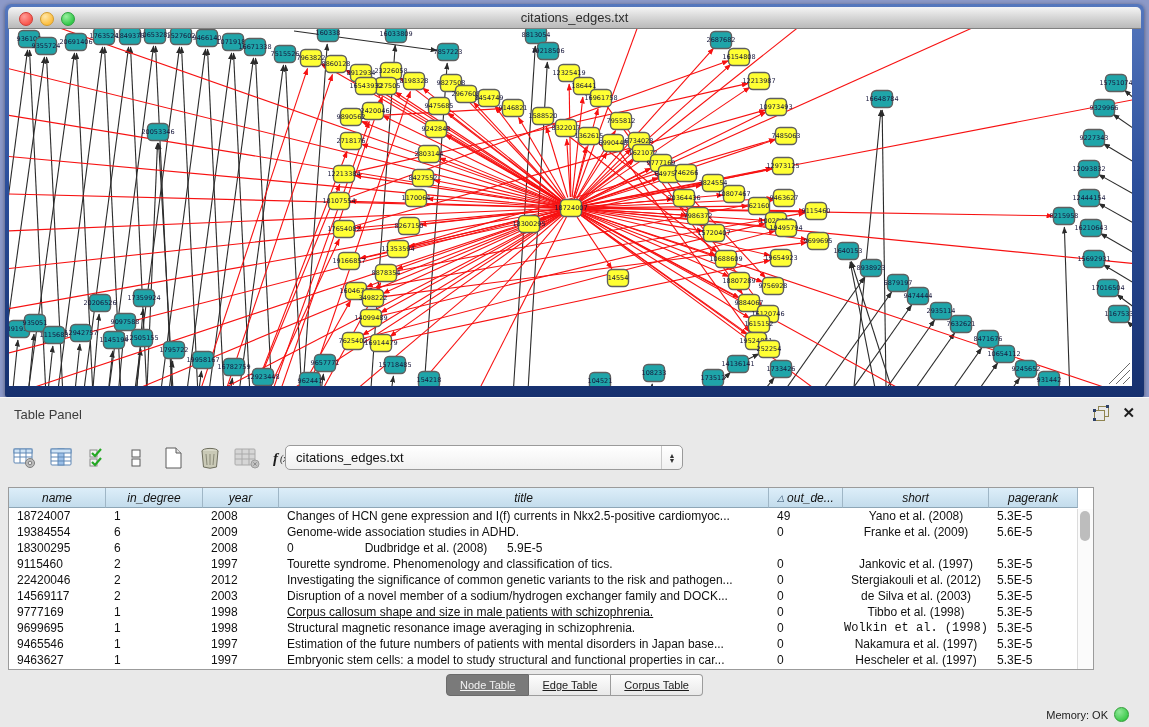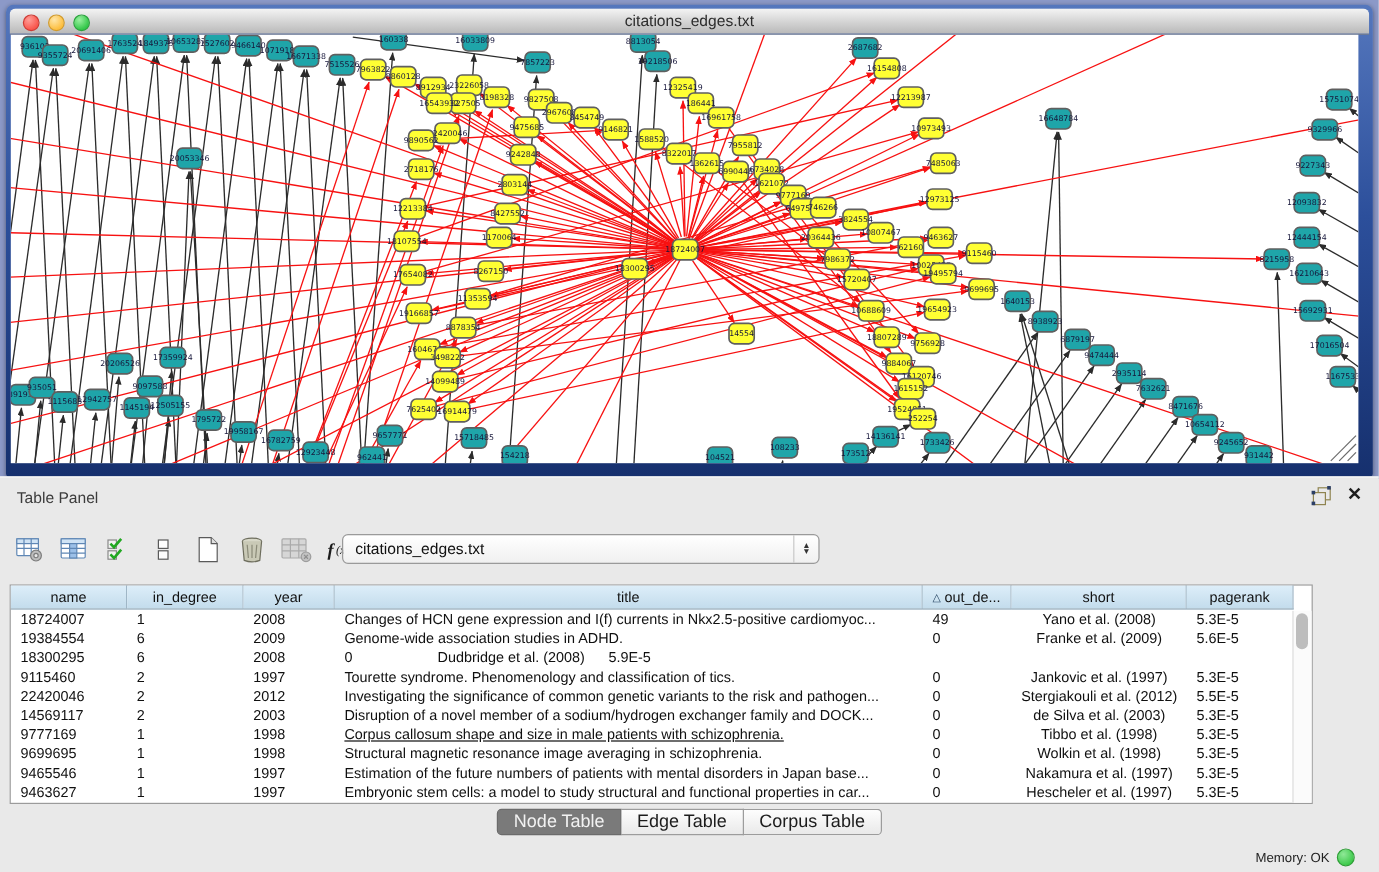--- a/index.html
+++ b/index.html
@@ -35,33 +35,33 @@
   
   .toolbar{position:absolute;left:12px;top:44px;height:32px;display:flex;align-items:center;gap:11px;}
   .tool{width:26px;height:26px;display:flex;align-items:center;justify-content:center;}
   .combo{position:absolute;left:273px;top:3px;width:396px;height:23px;border:1px solid #9a9a9a;border-radius:5px;
     background:linear-gradient(180deg,#ffffff,#f0f0f0);box-shadow:inset 0 1px 0 #fff;display:flex;align-items:center;}
   .combo-label{padding-left:10px;font-size:13px;color:#111;flex:1;}
   .combo-arrows{width:20px;height:100%;border-left:1px solid #c9c9c9;display:flex;flex-direction:column;
     align-items:center;justify-content:center;font-size:7px;color:#333;line-height:5px;}
   
   .tablebox{position:absolute;left:8px;top:89px;width:1084px;height:181px;background:#fff;border:1px solid #9b9b9b;}
-  .thead{display:flex;height:20px;}
+  .thead{display:flex;height:20px;font-style:italic;}
   .th{box-sizing:border-box;background:linear-gradient(180deg,#ddeef9,#c3dcec);border-right:1px solid #9fb6c6;
     border-bottom:1px solid #8ea6b6;font-size:12px;color:#111;display:flex;align-items:center;justify-content:center;gap:3px;overflow:hidden;white-space:nowrap;}
   .sort-tri{font-size:9px;color:#1f3d5c;}
   .trow{display:flex;height:16px;align-items:center;}
   .td{box-sizing:border-box;font-size:12px;color:#101010;overflow:hidden;white-space:nowrap;padding-left:8px;}
   .td.center{text-align:center;padding-left:0;}
   .vscroll{position:absolute;right:0;top:21px;bottom:0;width:15px;background:#fbfbfb;border-left:1px solid #dcdcdc;}
   .vthumb{position:absolute;left:2px;top:2px;width:10px;height:30px;border-radius:6px;background:#bdbdbd;}
   
   .tabs{position:absolute;left:0;right:0;top:276px;display:flex;justify-content:center;}
-  .tabbtn{height:20px;line-height:20px;padding:0 13px;font-size:15px;color:#1c1c1c;border:1px solid #9c9c9c;
-    border-left-width:0;background:linear-gradient(180deg,#fdfdfd,#e9e9e9);}
+  .tabbtn{height:20px;line-height:20px;padding:0 13px;font-size:11px;color:#1c1c1c;border:1px solid #9c9c9c;
+    border-left-width:0;background:linear-gradient(180deg,#fdfdfd,#e9e9e9);text-decoration:underline;}
   .tabbtn:first-child{border-left-width:1px;border-radius:4px 0 0 4px;}
   .tabbtn:last-child{border-radius:0 4px 4px 0;}
   .tabbtn.sel{background:#7a7a7a;color:#f2f2f2;border-color:#6b6b6b;}
   
   .status{position:absolute;right:20px;top:309px;display:flex;align-items:center;gap:6px;}
   .status-label{font-size:11px;color:#222;}
   .memdot{width:13px;height:13px;border-radius:50%;border:1px solid #2f9e37;
     background:radial-gradient(circle at 35% 30%,#8fe897,#3cc94a 75%);}
   .grip line{stroke:#6a6a6a;stroke-width:1;}
 </style>
@@ -1006,21 +1006,21 @@
           <div class="td" style="width: 74px;">0</div>
           <div class="td center" style="width: 146px;">Tibbo et al. (1998)</div>
           <div class="td" style="width: 89px;">5.3E-5</div>
         </div>
         <div class="trow">
           <div class="td" style="width: 97px;">9699695</div>
           <div class="td" style="width: 97px;">1</div>
           <div class="td" style="width: 76px;">1998</div>
           <div class="td" style="width: 490px;">Structural magnetic resonance image averaging in schizophrenia.</div>
           <div class="td" style="width: 74px;">0</div>
-          <div class="td center" style="width: 146px;">Wolkin et al. (1998)</div>
+          <div class="td center" style="width: 146px; font-family: Liberation Mono, monospace;">Wolkin et al. (1998)</div>
           <div class="td" style="width: 89px;">5.3E-5</div>
         </div>
         <div class="trow">
           <div class="td" style="width: 97px;">9465546</div>
           <div class="td" style="width: 97px;">1</div>
           <div class="td" style="width: 76px;">1997</div>
           <div class="td" style="width: 490px;">Estimation of the future numbers of patients with mental disorders in Japan base...</div>
           <div class="td" style="width: 74px;">0</div>
           <div class="td center" style="width: 146px;">Nakamura et al. (1997)</div>
           <div class="td" style="width: 89px;">5.3E-5</div>

